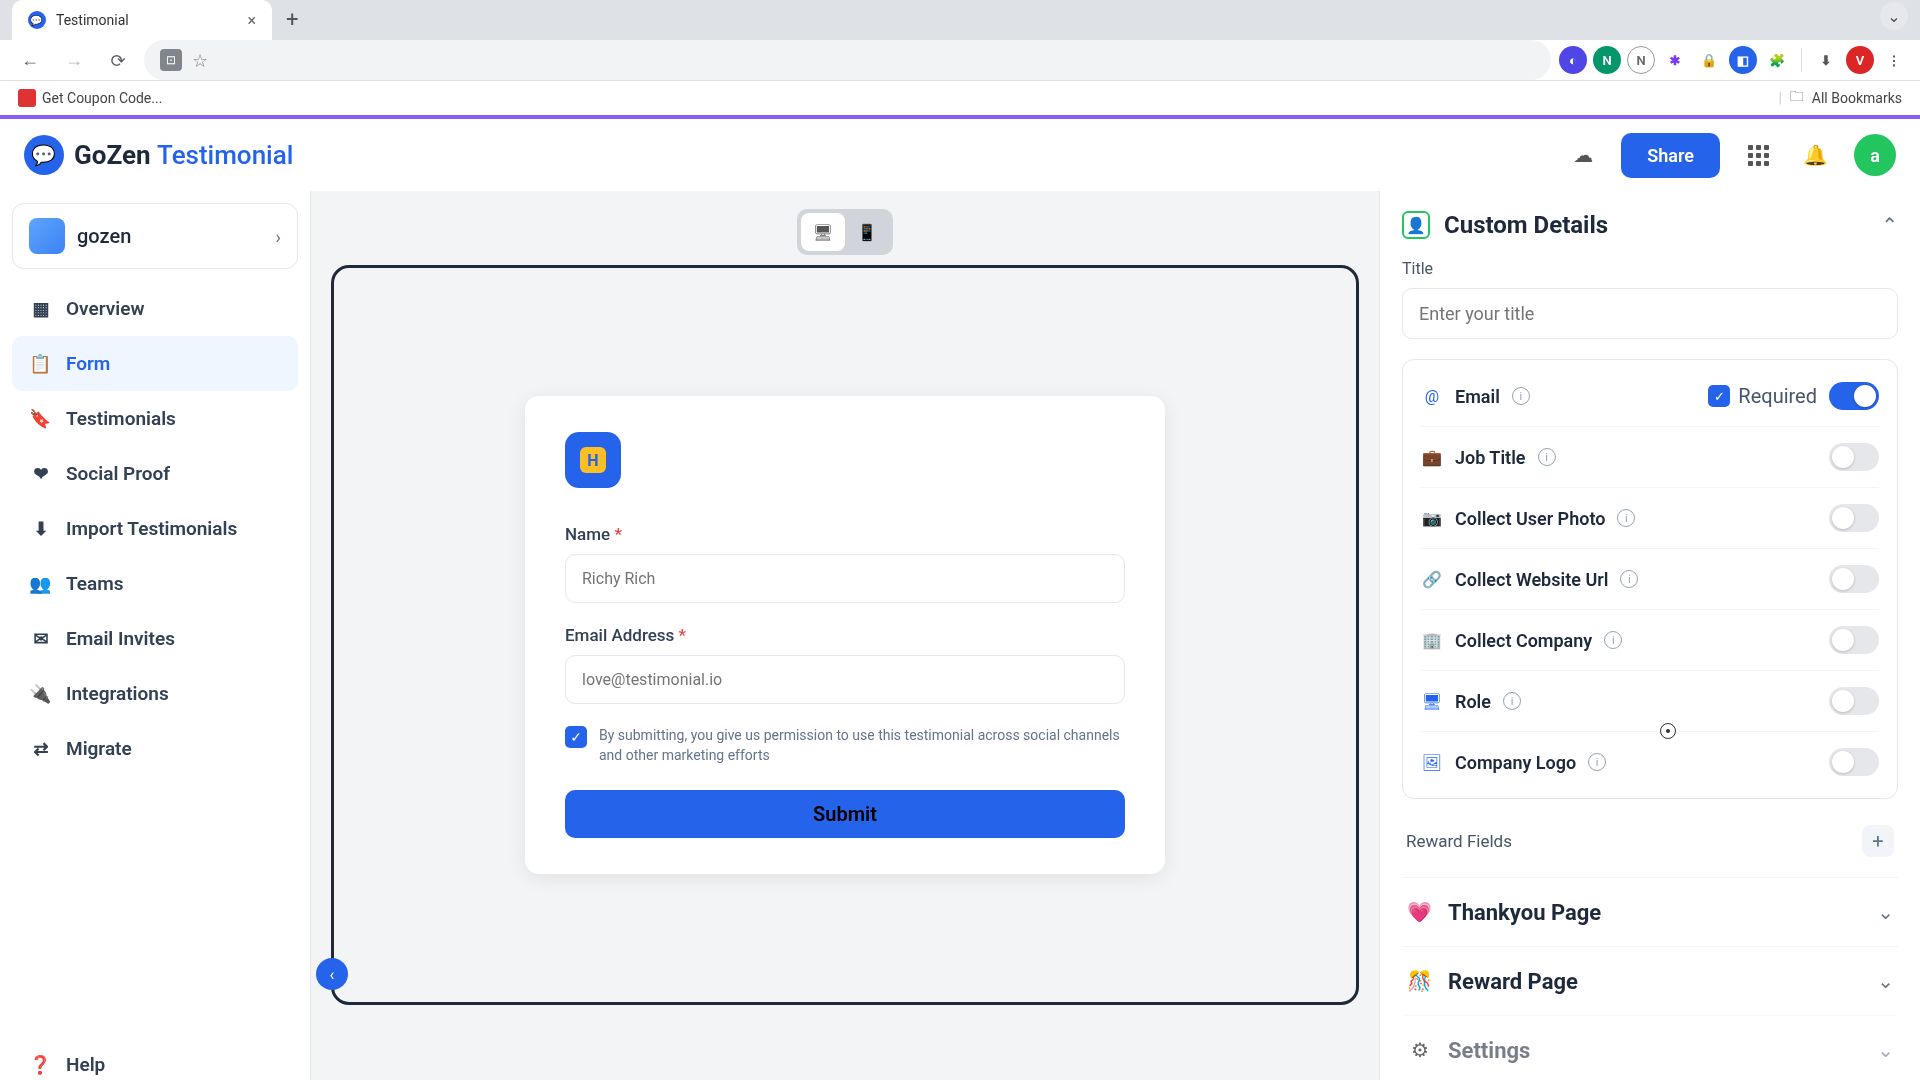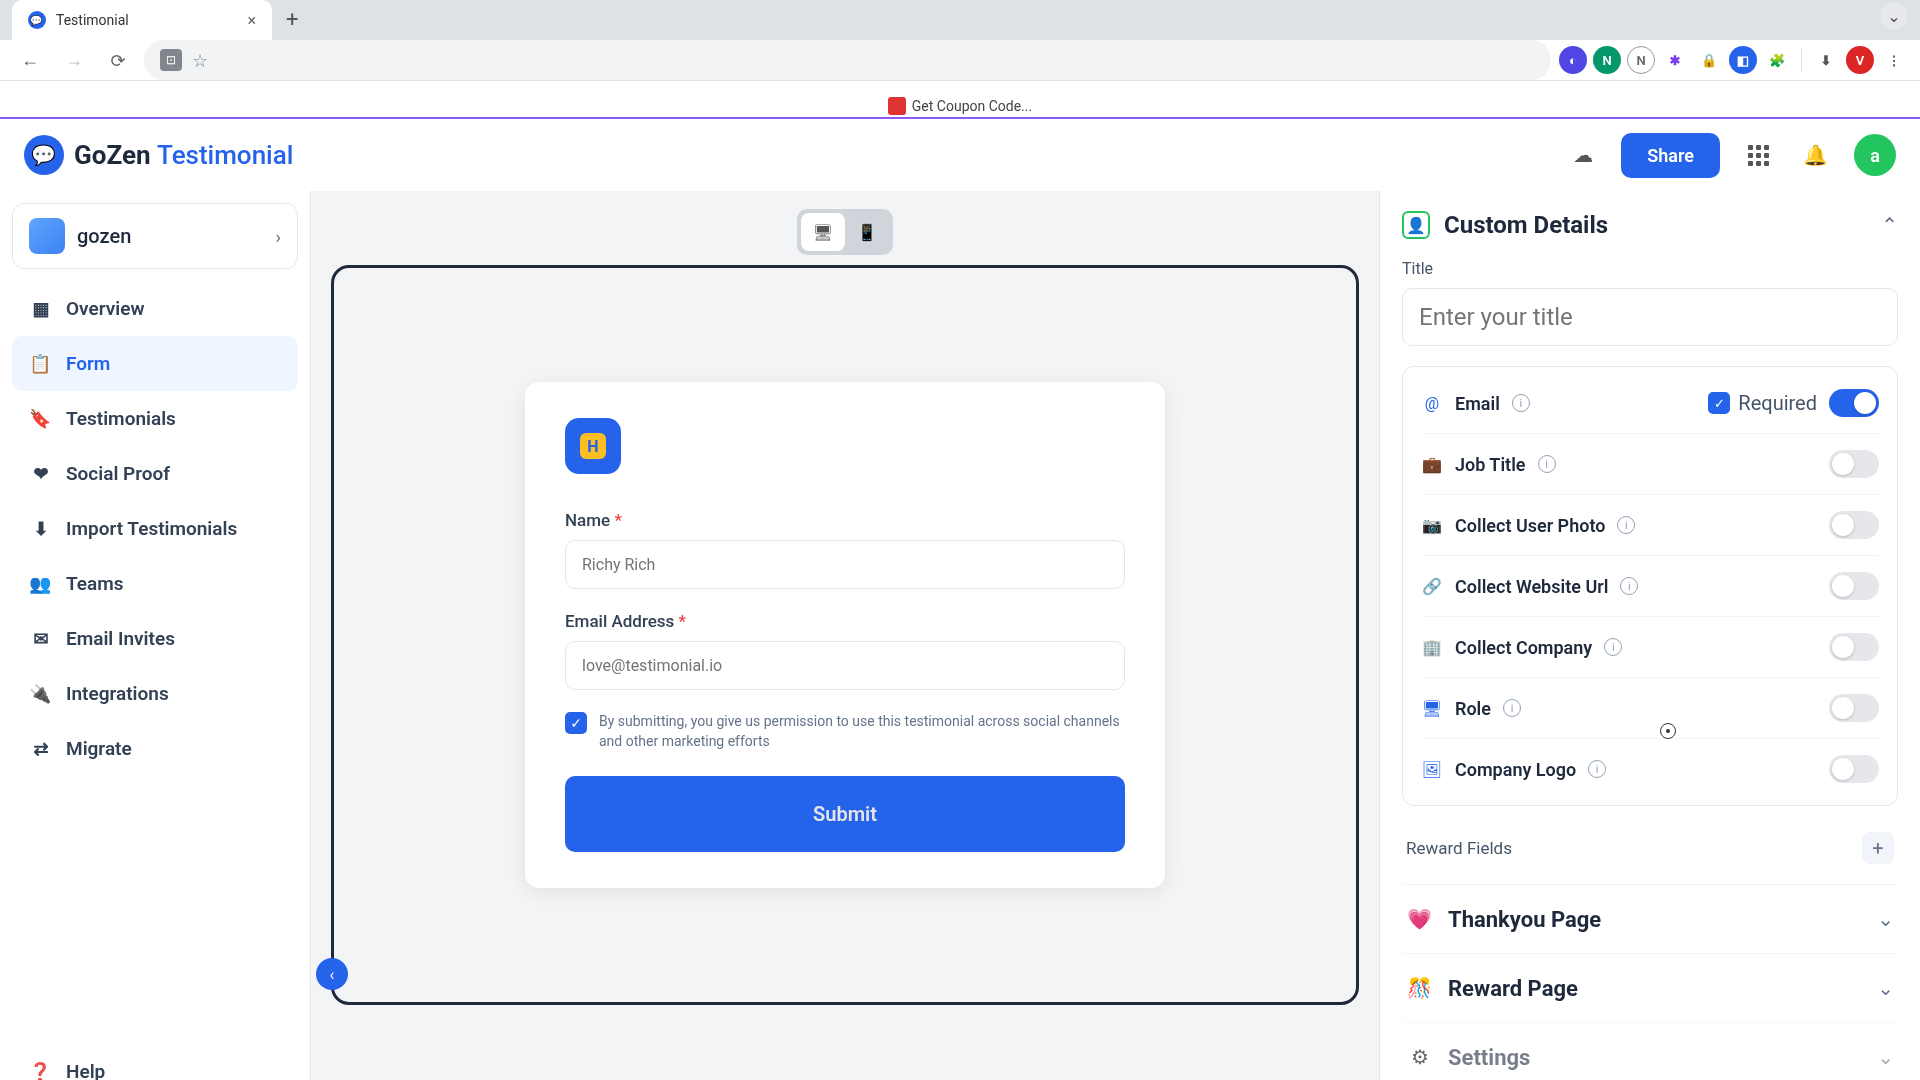--- a/index.html
+++ b/index.html
@@ -19,21 +19,21 @@
 .addr-bar { height: 52px; background: #fff; display: flex; align-items: center; padding: 0 12px; gap: 8px; border-bottom: 1px solid #e0e0e0; }
 .nav-btn { width: 36px; height: 36px; display: flex; align-items: center; justify-content: center; color: #5f6368; border-radius: 50%; font-size: 18px; }
 .addr-field { flex: 1; background: #f1f3f4; border-radius: 22px; height: 40px; display: flex; align-items: center; padding: 0 16px; gap: 10px; }
 .site-badge { width: 22px; height: 22px; background: #80868b; border-radius: 4px; display: flex; align-items: center; justify-content: center; color: #fff; font-size: 12px; }
 .url { color: #333; font-size: 15px; flex: 1; }
 .star { color: #80868b; font-size: 18px; }
 .ext-row { display: flex; gap: 6px; align-items: center; }
 .ext-icon { width: 28px; height: 28px; border-radius: 50%; display: flex; align-items: center; justify-content: center; font-size: 13px; font-weight: 600; }
 .divider-v { width: 1px; height: 24px; background: #ddd; margin: 0 4px; }
 
-.bookmark-bar { height: 38px; background: #fff; display: flex; align-items: center; padding: 16px 18px; border-bottom: 2px solid #8b5cf6; justify-content: space-between; flex-direction: column; }
+.bookmark-bar { height: 38px; background: #fff; display: flex; align-items: center; padding: 8px 18px; border-bottom: 4px solid #8b5cf6; justify-content: space-between; }
 .bm-item { display: flex; align-items: center; gap: 6px; font-size: 14px; color: #444; }
 .bm-fav { width: 18px; height: 18px; background: #d33; border-radius: 3px; }
 .all-bm { display: flex; align-items: center; gap: 8px; color: #444; font-size: 14px; }
 
 
 .app { flex: 1; background: #fff; display: flex; flex-direction: column; }
 .app-header { height: 72px; display: flex; align-items: center; padding: 0 24px; justify-content: space-between; }
 .logo-wrap { display: flex; align-items: center; gap: 10px; }
 .logo-badge { width: 40px; height: 40px; background: #2563eb; border-radius: 50%; display: flex; align-items: center; justify-content: center; color: #fff; font-size: 20px; }
 .logo-text { font-size: 26px; font-weight: 700; }
@@ -69,30 +69,30 @@
 .collapse-btn { position: absolute; left: -18px; bottom: 12px; width: 32px; height: 32px; background: #2563eb; border-radius: 50%; display: flex; align-items: center; justify-content: center; color: #fff; }
 .form-card { width: 640px; background: #fff; border-radius: 14px; padding: 36px 40px; box-shadow: 0 4px 20px rgba(0,0,0,0.08); }
 .form-logo { width: 56px; height: 56px; background: #2563eb; border-radius: 14px; display: flex; align-items: center; justify-content: center; margin-bottom: 36px; }
 .form-logo-inner { width: 26px; height: 26px; background: #fbbf24; border-radius: 6px; display: flex; align-items: center; justify-content: center; font-weight: 700; color: #2563eb; }
 .field-label { font-size: 17px; color: #334155; font-weight: 500; margin-bottom: 10px; }
 .req { color: #ef4444; }
 .field-input { width: 100%; border: 1px solid #e5e7eb; border-radius: 10px; padding: 14px 16px; font-size: 16px; margin-bottom: 22px; }
 .consent { display: flex; gap: 12px; margin-bottom: 24px; }
 .consent-check { width: 22px; height: 22px; background: #2563eb; border-radius: 5px; display: flex; align-items: center; justify-content: center; color: #fff; flex-shrink: 0; font-size: 14px; }
 .consent-text { font-size: 14px; color: #64748b; line-height: 1.4; }
-.submit-btn { width: 100%; background: #2563eb; color: #e5e5e5; border: none; padding: 26px; border-radius: 10px; font-size: 20px; font-weight: 600; }
+.submit-btn { width: 100%; background: #2563eb; color: #000000; border: none; padding: 12px; border-radius: 10px; font-size: 20px; font-weight: 600; }
 
 
 .right-panel { width: 540px; padding: 20px 22px; overflow-y: auto; }
 .panel-header { display: flex; align-items: center; gap: 14px; margin-bottom: 20px; }
 .ph-icon { width: 28px; height: 28px; border: 2px solid #22c55e; border-radius: 6px; display: flex; align-items: center; justify-content: center; color: #22c55e; }
 .ph-title { font-size: 24px; font-weight: 700; color: #1e293b; flex: 1; }
 .ph-chev { color: #64748b; font-size: 20px; }
 .field-section-label { font-size: 16px; color: #475569; margin-bottom: 10px; }
-.title-input { width: 100%; border: 1px solid #e5e7eb; border-radius: 10px; padding: 14px 16px; font-size: 24px; margin-bottom: 20px; }
+.title-input { width: 100%; border: 1px solid #e5e7eb; border-radius: 10px; padding: 14px 16px; font-size: 18px; margin-bottom: 20px; }
 .opt-group { border: 1px solid #e5e7eb; border-radius: 12px; padding: 6px 18px; margin-bottom: 20px; }
 .opt-row { display: flex; align-items: center; gap: 12px; padding: 16px 0; }
 .opt-row + .opt-row { border-top: 1px solid #f1f5f9; }
 .opt-icon { width: 22px; height: 22px; display: flex; align-items: center; justify-content: center; color: #2563eb; font-size: 16px; }
 .opt-label { font-size: 18px; font-weight: 600; color: #1e293b; }
 .info-ic { width: 18px; height: 18px; border: 1.5px solid #94a3b8; border-radius: 50%; display: flex; align-items: center; justify-content: center; font-size: 11px; color: #94a3b8; }
 .opt-spacer { flex: 1; }
 .req-wrap { display: flex; align-items: center; gap: 8px; }
 .req-check { width: 22px; height: 22px; border: 2px solid #2563eb; background: #2563eb; border-radius: 5px; display: flex; align-items: center; justify-content: center; color: #fff; font-size: 13px; }
 .req-label { font-size: 20px; color: #475569; }

